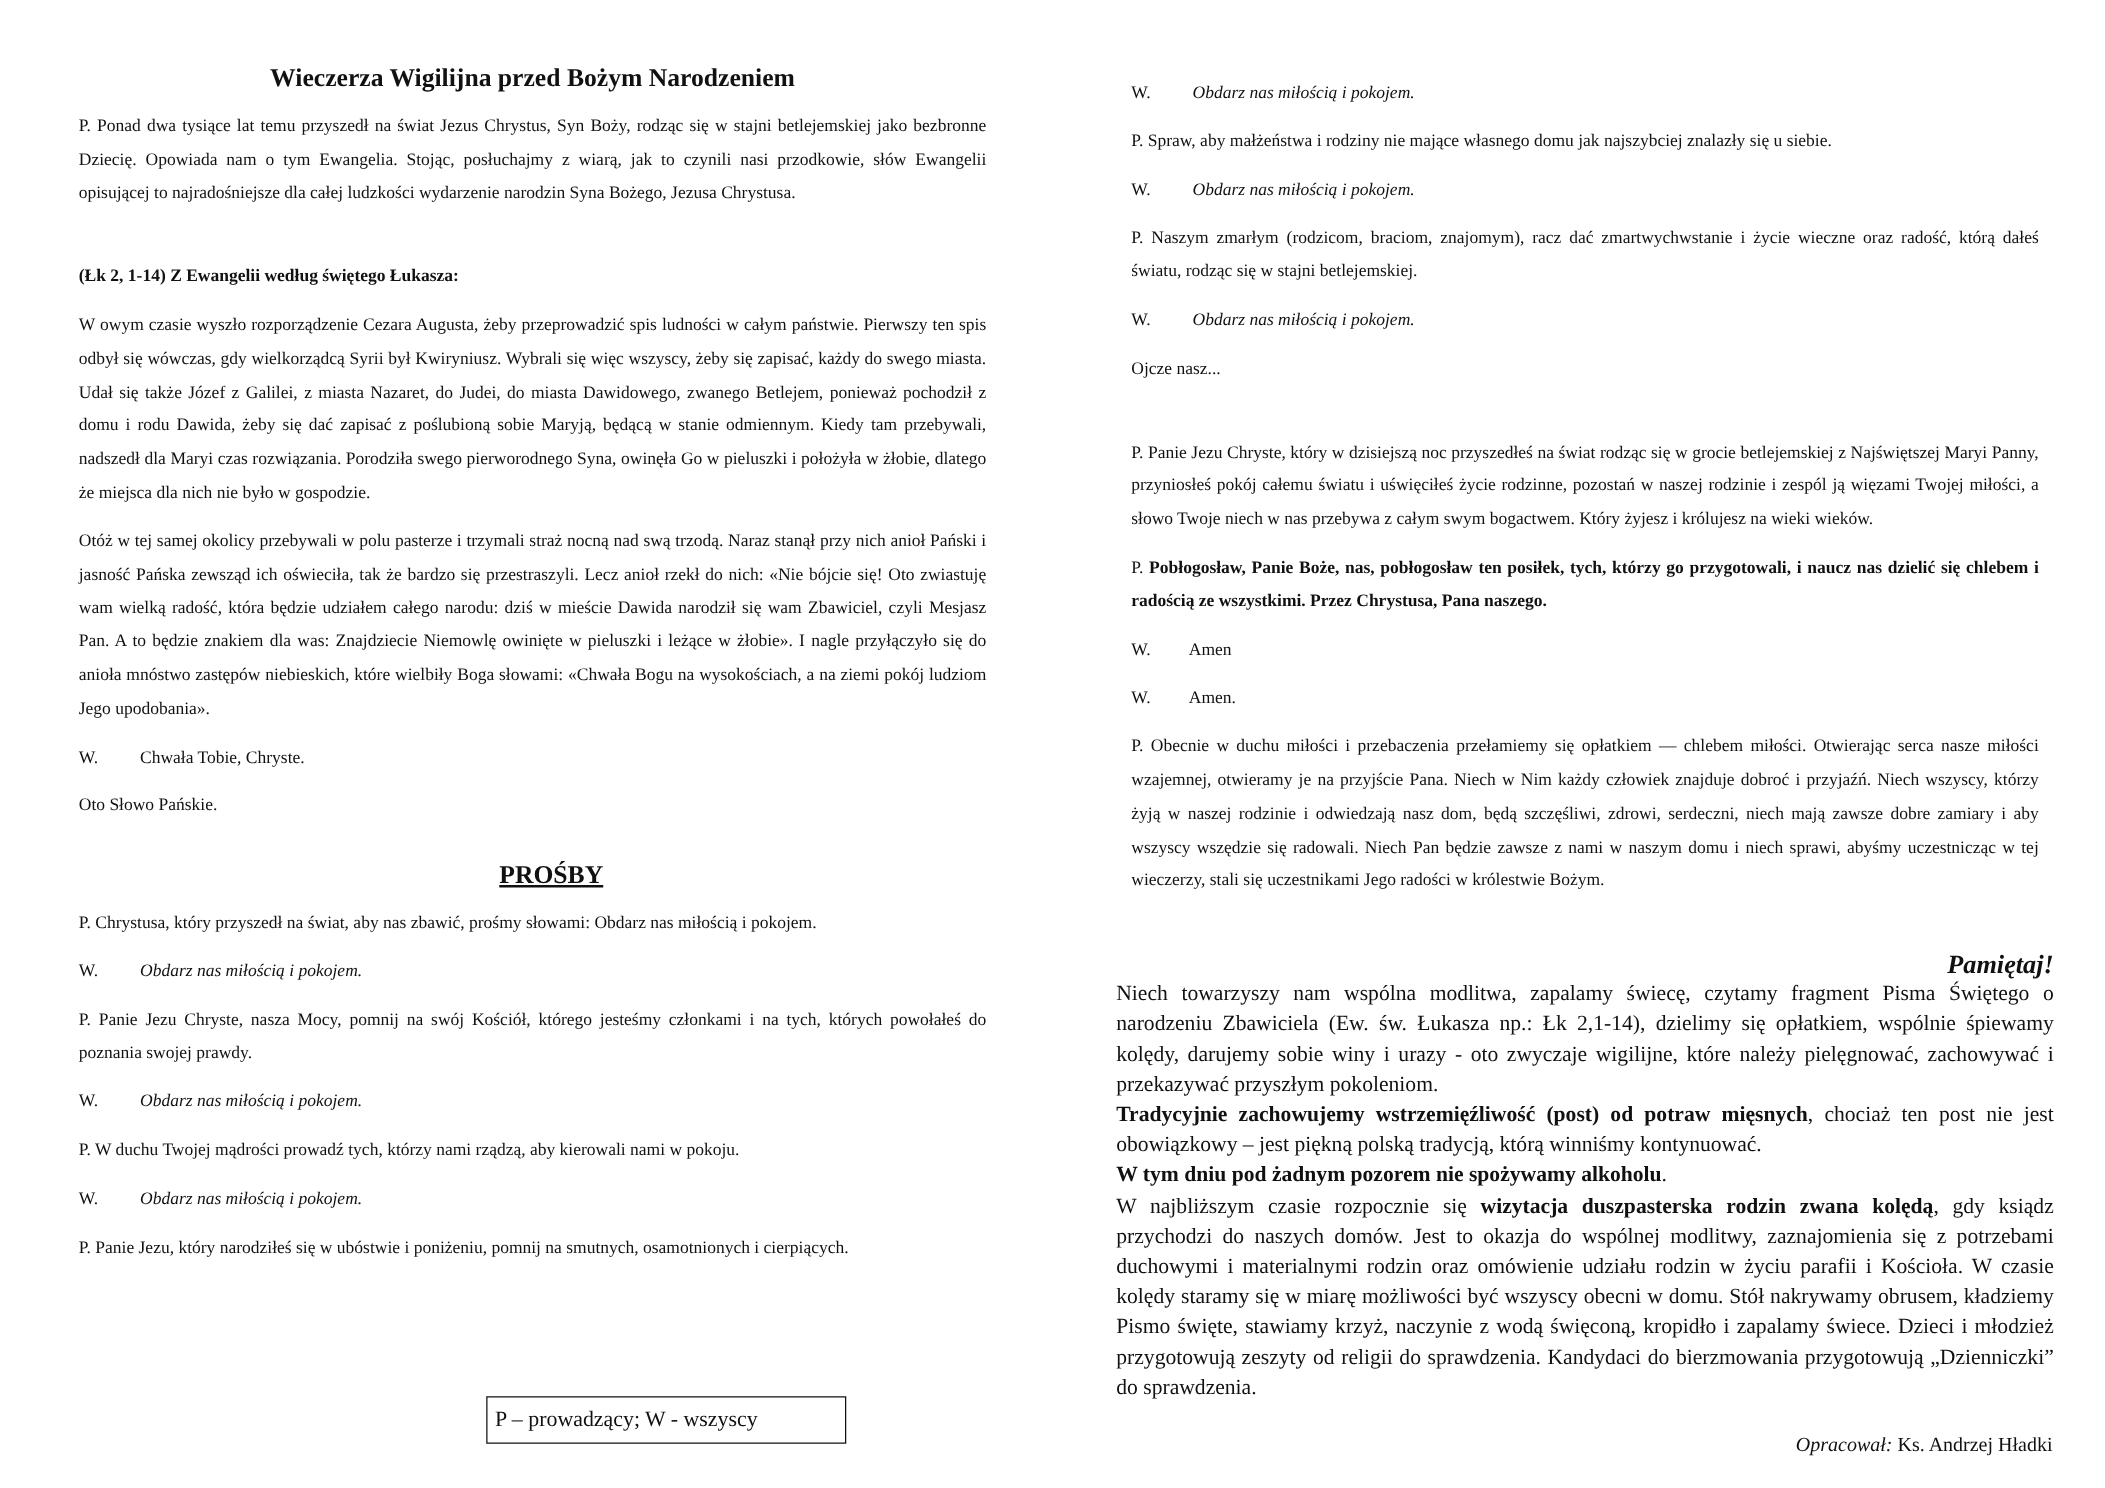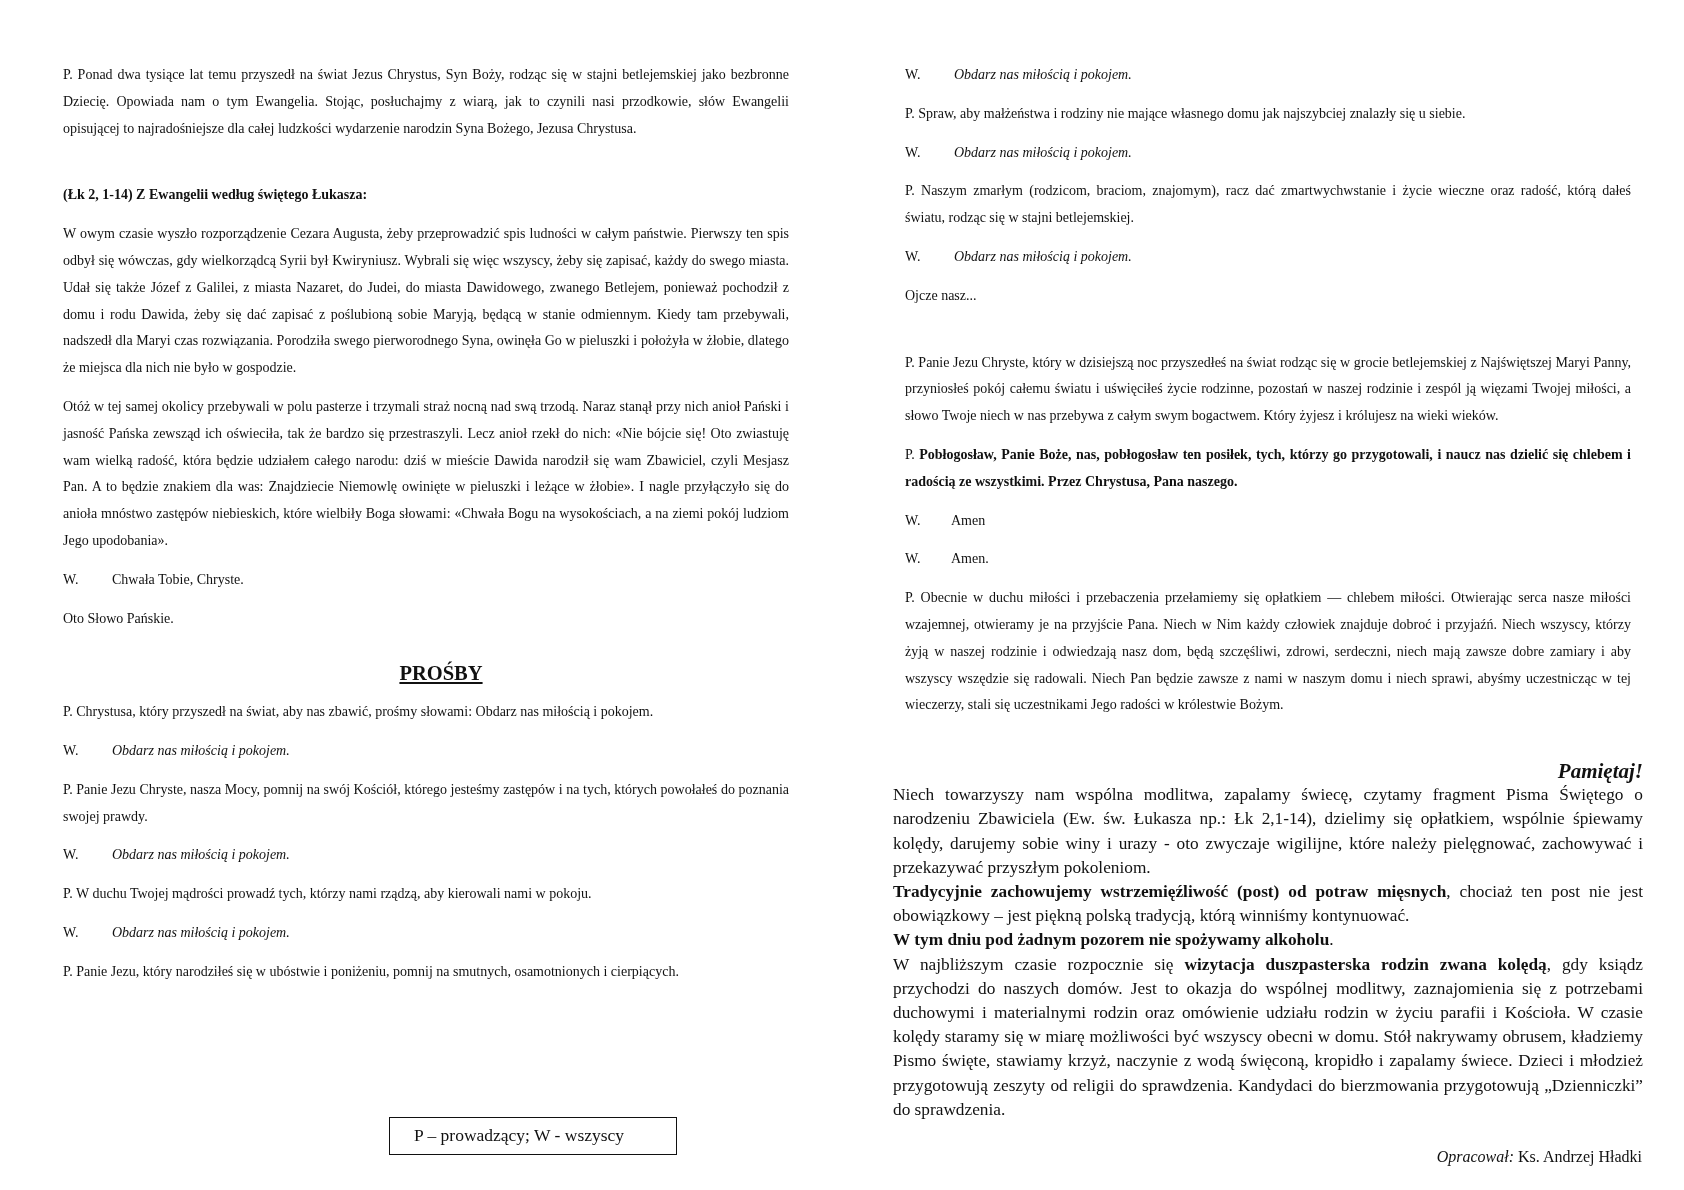--- a/index.html
+++ b/index.html
@@ -10,45 +10,46 @@
     .right { left: 893px; width: 750px; }
     .p { font-size: 14px; line-height: 26.8px; text-align: justify; margin: 12px; }
     .title { font-weight: bold; text-align: center; font-size: 20.5px; line-height: 26.8px; margin: 0; }
     .bold { font-weight: bold; }
     .it { font-style: italic; }
     .gap { height: 16px; }
     .resp-label { display: inline-block; width: 49px; }
     .amen-label { display: inline-block; width: 46px; }
     .prosby { font-weight: bold; text-align: center; font-size: 20.5px; line-height: 26.8px; margin: 0; padding-left: 30px; text-decoration: underline; }
     .legend-box { position: absolute; left: 389px; top: 1117px; width: 288px; height: 38px; border: 1.5px solid #111;
-                  box-sizing: border-box; font-size: 17.5px; line-height: 34px; padding-left: 24px; }
+                  box-sizing: border-box; font-size: 17.5px; line-height: 34px; padding-left: 6px; }
     .small { font-size: 17.3px; line-height: 24.2px; text-align: justify; margin: 0; font-family: Liberation Serif, serif; }
     .pam-head { font-weight: bold; font-style: italic; font-size: 21px; line-height: 24px; margin: 0; text-align: right; }
     .footer { position: absolute; right: 42px; top: 1148px; font-size: 16px; }
   </style>
 </head>
 <body>
 
 <div class="col left">
+  <p class="title">Wieczerza Wigilijna przed Bożym Narodzeniem</p>
   <p class="p">P. Ponad dwa tysiące lat temu przyszedł na świat Jezus Chrystus, Syn Boży, rodząc się w stajni betlejemskiej jako bezbronne Dziecię. Opowiada nam o tym Ewangelia. Stojąc, posłuchajmy z wiarą, jak to czynili nasi przodkowie, słów Ewangelii opisującej to najradośniejsze dla całej ludzkości wydarzenie narodzin Syna Bożego, Jezusa Chrystusa.</p>
   <div class="gap"></div>
   <p class="p bold">(Łk 2, 1-14) Z Ewangelii według świętego Łukasza:</p>
   <p class="p">W owym czasie wyszło rozporządzenie Cezara Augusta, żeby przeprowadzić spis ludności w całym państwie. Pierwszy ten spis odbył się wówczas, gdy wielkorządcą Syrii był Kwiryniusz. Wybrali się więc wszyscy, żeby się zapisać, każdy do swego miasta. Udał się także Józef z Galilei, z miasta Nazaret, do Judei, do miasta Dawidowego, zwanego Betlejem, ponieważ pochodził z domu i rodu Dawida, żeby się dać zapisać z poślubioną sobie Maryją, będącą w stanie odmiennym. Kiedy tam przebywali, nadszedł dla Maryi czas rozwiązania. Porodziła swego pierworodnego Syna, owinęła Go w pieluszki i położyła w żłobie, dlatego że miejsca dla nich nie było w gospodzie.</p>
   <p class="p">Otóż w tej samej okolicy przebywali w polu pasterze i trzymali straż nocną nad swą trzodą. Naraz stanął przy nich anioł Pański i jasność Pańska zewsząd ich oświeciła, tak że bardzo się przestraszyli. Lecz anioł rzekł do nich: «Nie bójcie się! Oto zwiastuję wam wielką radość, która będzie udziałem całego narodu: dziś w mieście Dawida narodził się wam Zbawiciel, czyli Mesjasz Pan. A to będzie znakiem dla was: Znajdziecie Niemowlę owinięte w pieluszki i leżące w żłobie». I nagle przyłączyło się do anioła mnóstwo zastępów niebieskich, które wielbiły Boga słowami: «Chwała Bogu na wysokościach, a na ziemi pokój ludziom Jego upodobania».</p>
   <p class="p">
     <span class="resp-label">W.</span><span>Chwała Tobie, Chryste.</span>
   </p>
   <p class="p">Oto Słowo Pańskie.</p>
   <div class="gap"></div>
   <p class="prosby">PROŚBY</p>
 
   <p class="p">P. Chrystusa, który przyszedł na świat, aby nas zbawić, prośmy słowami: Obdarz nas miłością i pokojem.</p>
   <p class="p"><span class="resp-label">W.</span><span class="it">Obdarz nas miłością i pokojem.</span></p>
 
-  <p class="p">P. Panie Jezu Chryste, nasza Mocy, pomnij na swój Kościół, którego jesteśmy zastępów i na tych, których powołałeś do poznania swojej prawdy.</p>
+  <p class="p">P. Panie Jezu Chryste, nasza Mocy, pomnij na swój Kościół, którego jesteśmy członkami i na tych, których powołałeś do poznania swojej prawdy.</p>
   <p class="p"><span class="resp-label">W.</span><span class="it">Obdarz nas miłością i pokojem.</span></p>
 
   <p class="p">P. W duchu Twojej mądrości prowadź tych, którzy nami rządzą, aby kierowali nami w pokoju.</p>
   <p class="p"><span class="resp-label">W.</span><span class="it">Obdarz nas miłością i pokojem.</span></p>
 
   <p class="p">P. Panie Jezu, który narodziłeś się w ubóstwie i poniżeniu, pomnij na smutnych, osamotnionych i cierpiących.</p>
 </div>
 
 <div class="legend-box">P – prowadzący; W - wszyscy</div>
 

